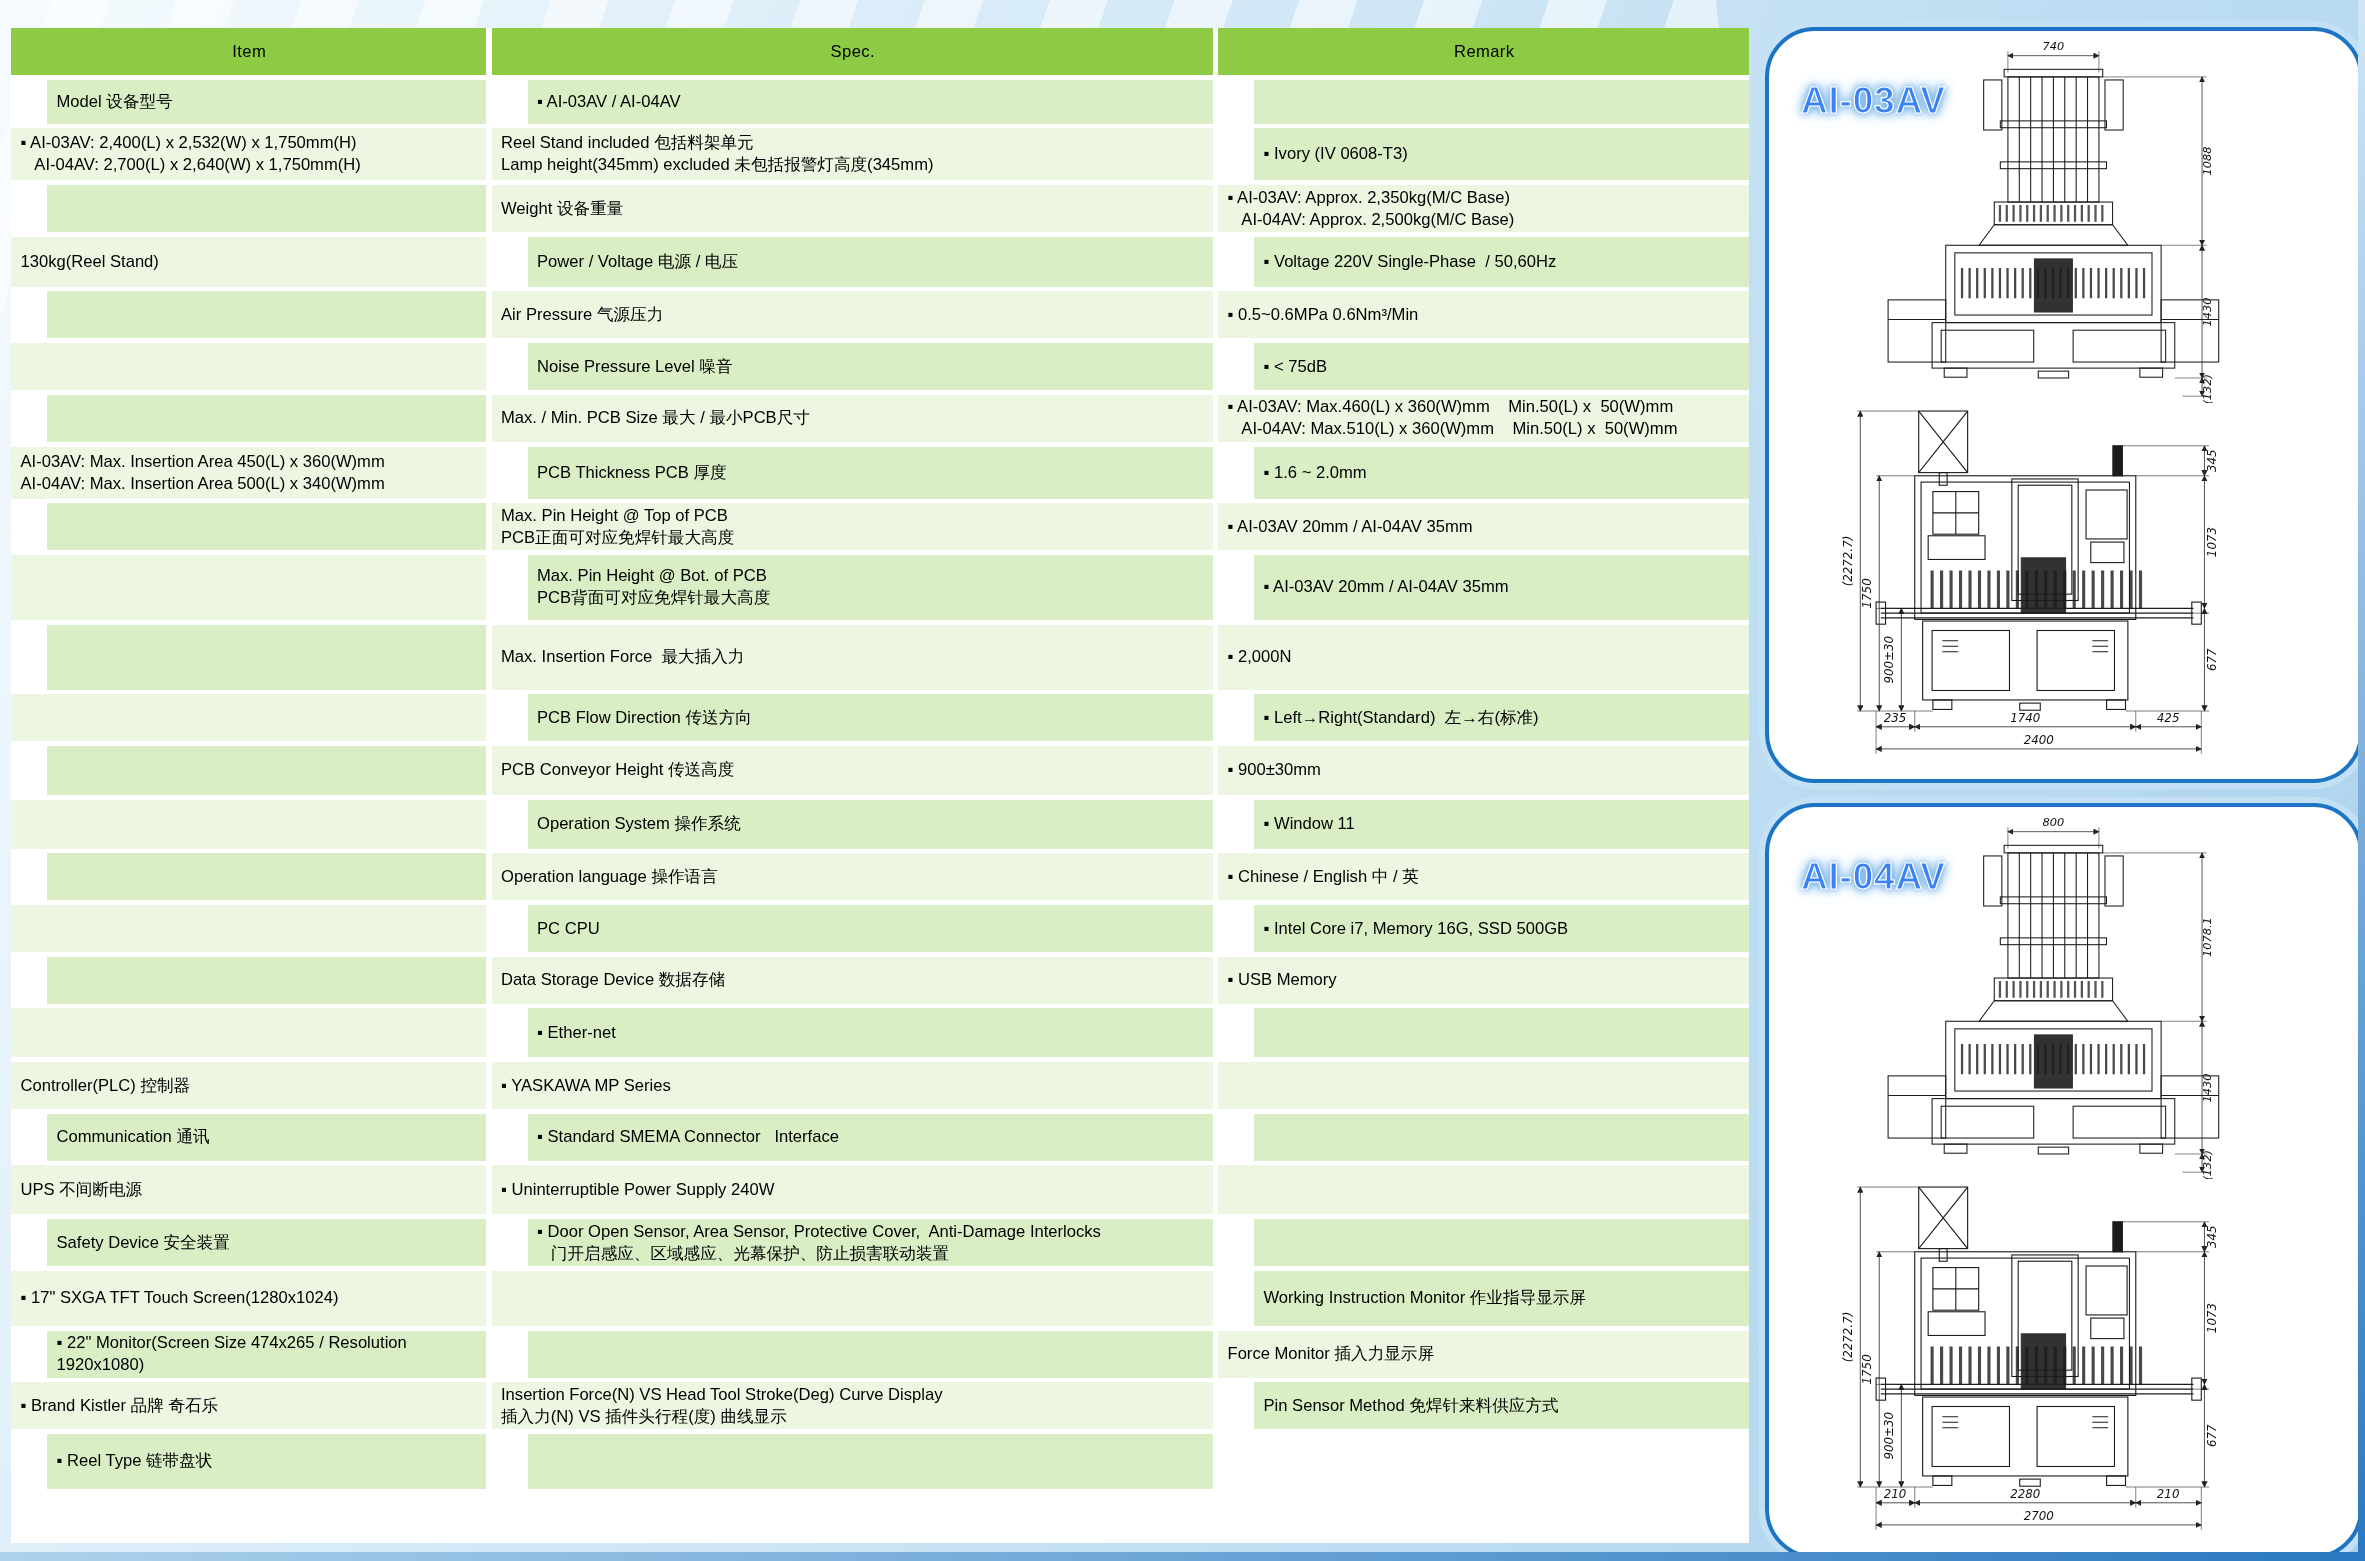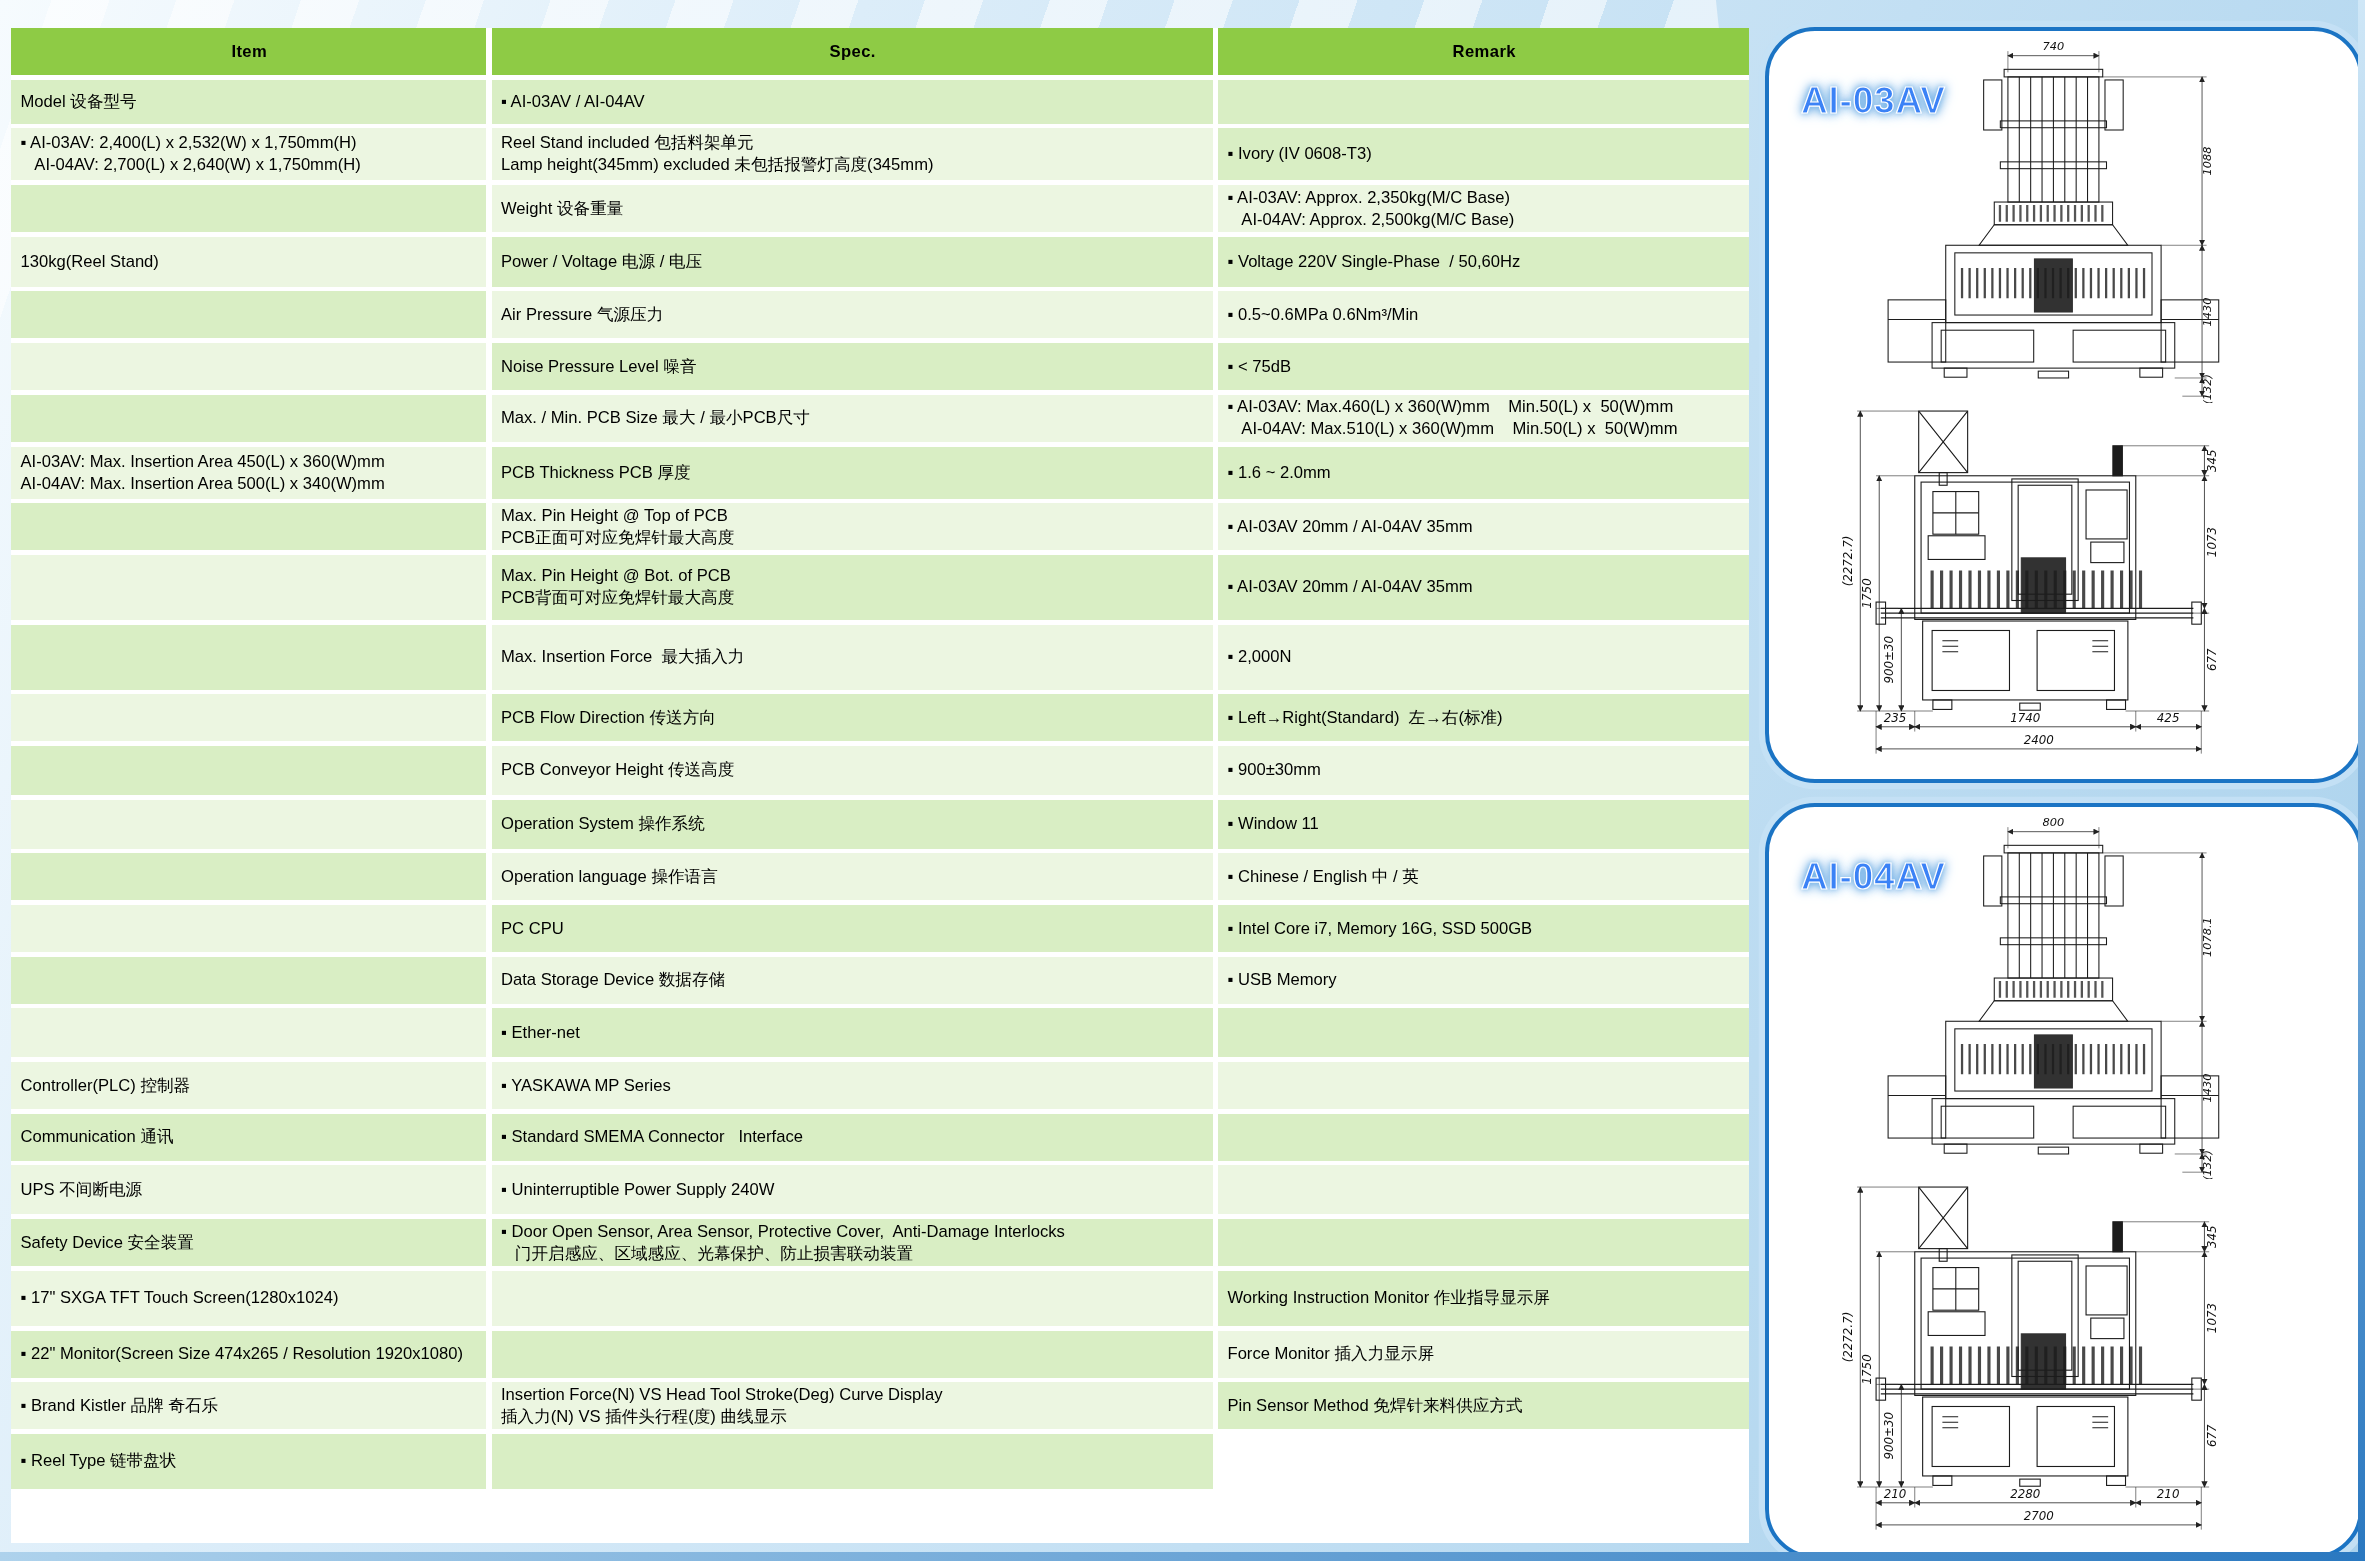--- a/index.html
+++ b/index.html
@@ -24,23 +24,23 @@
     display:grid;grid-template-columns:475px 721px 531px;
     column-gap:5.5px;row-gap:4.7px;background:#ffffff;
   }
   .cell{
     display:flex;align-items:center;
     font-size:16.6px;line-height:1.32;white-space:pre-wrap;
     padding:3.2px 8px 3.2px 9.5px;box-sizing:border-box;
   }
   .cell.hdr{
     background:#8ECB45;justify-content:center;text-align:center;
-    font-size:16.6px;letter-spacing:0.4px;font-weight:bold;
-  }
-  .cell.dark{background:#D9EEC4;}
+    font-size:16.6px;letter-spacing:0.4px;
+  }
+  .cell.dark{background:#D9EEC4;margin-left:36px;}
   .cell.light{background:#ECF6E1;}
 
   
   .panel{
     position:absolute;left:1765px;width:590px;height:748px;background:#fff;
     border:4px solid #1B74C4;border-radius:50px;
     box-shadow:0 0 0 6.3px rgba(196,224,244,.95);
   }
   .panel.p1{top:27px;}
   .panel.p2{top:803px;}

